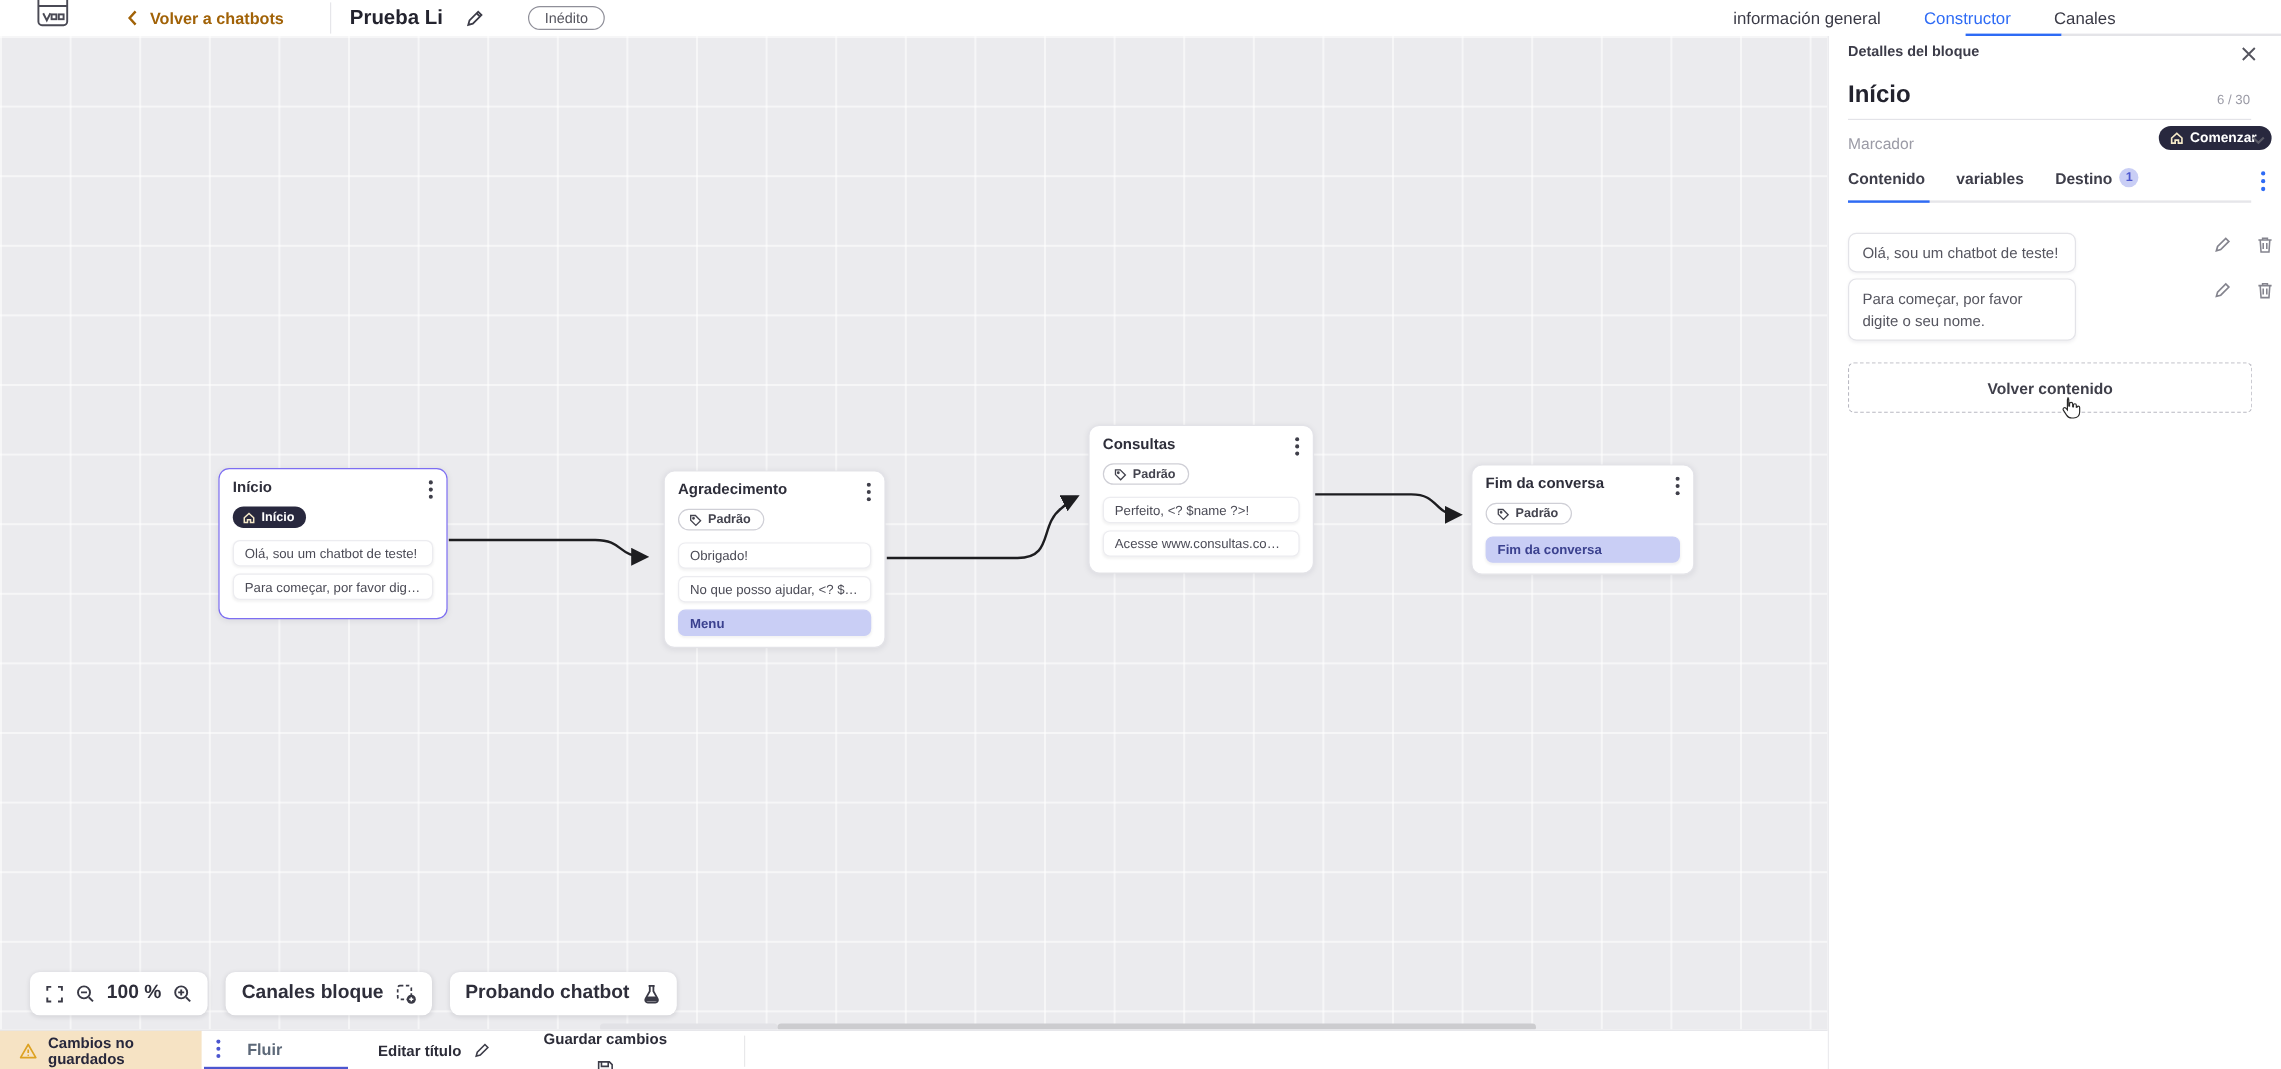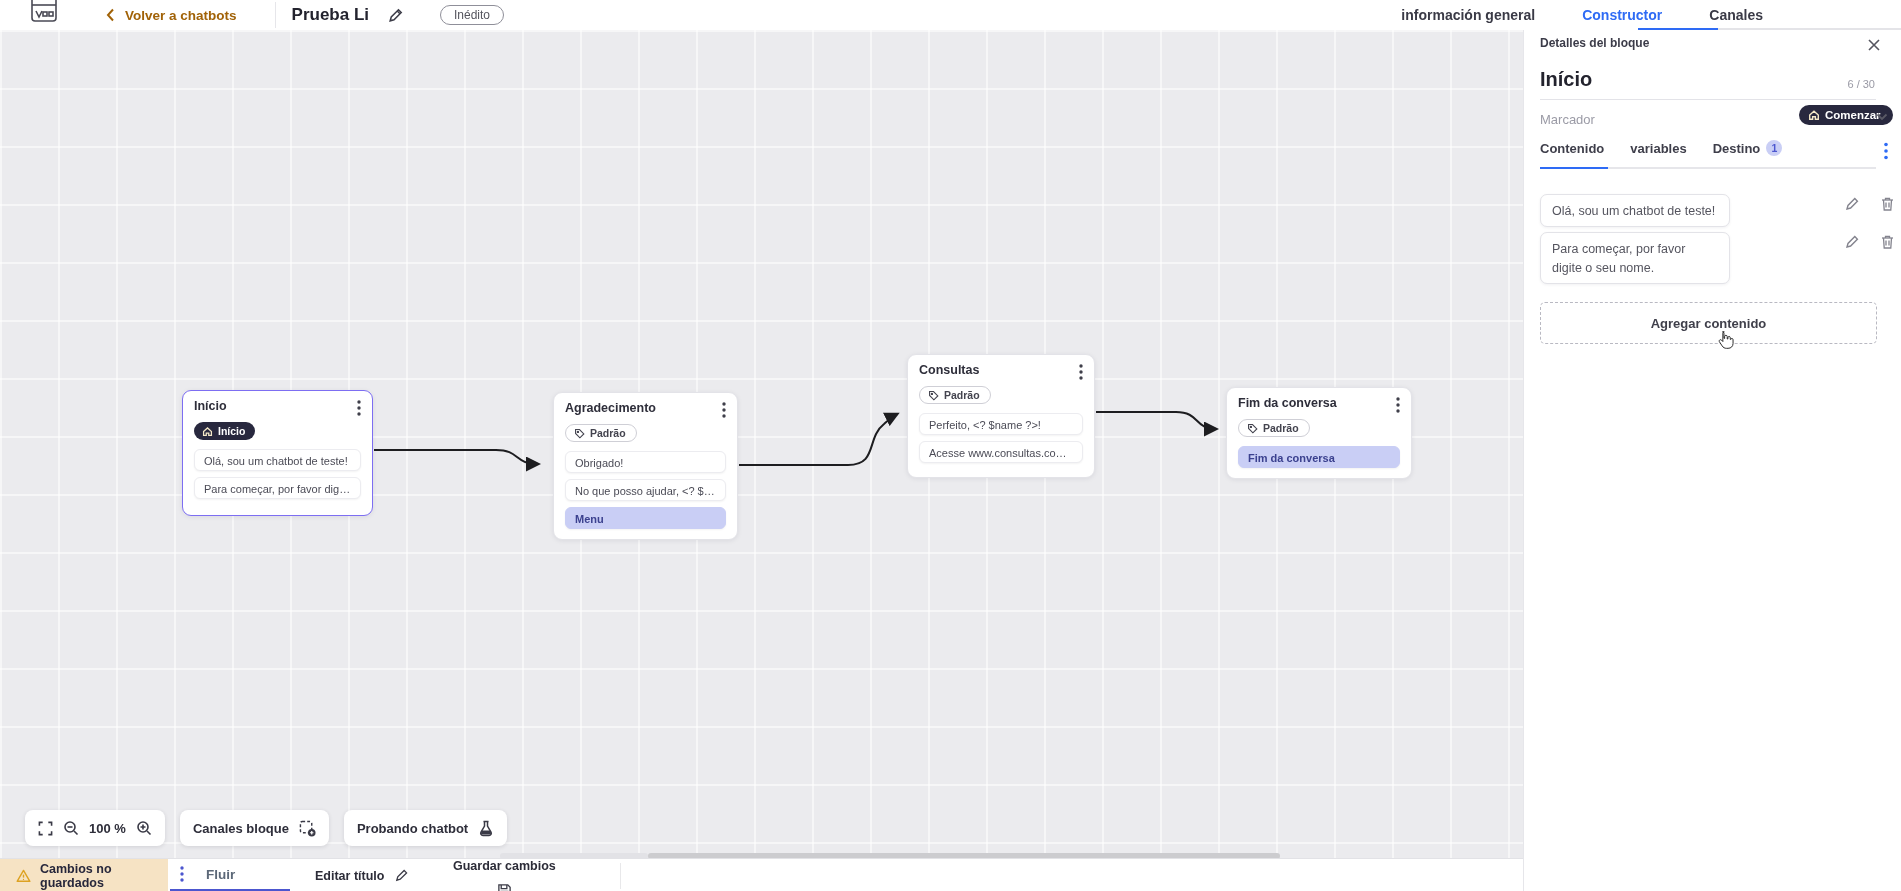--- a/index.html
+++ b/index.html
@@ -13,22 +13,22 @@
   .header-left { position:absolute; left:0; top:0; height:30px; display:flex; align-items:center; }
   .logo { margin-left:30px; margin-top:-4px; color:#4a4a55; }
   .back-btn { display:flex; align-items:center; gap:10px; margin-left:46px; color:#a16207;
     font-size:13.5px; font-weight:700; cursor:pointer; }
   .hdr-divider { width:1px; height:26px; background:#e6e6ea; margin-left:38px; }
   .doc-title { margin-left:16px; font-size:17px; font-weight:700; color:#23232e; }
   .title-pencil { margin-left:18px; color:#3c3c48; }
   .status-pill { margin-left:36px; border:1px solid #8f8f99; border-radius:999px;
     padding:2px 13px; font-size:12px; color:#55555e; }
   .header-tabs { position:absolute; right:134px; top:0; height:30px; display:flex; gap:28px; }
-  .header-tab { display:flex; align-items:center; font-size:14px; font-weight:700; color:#3a3a46;
-    padding:0 4px; cursor:pointer;margin-left:11px; }
+  .header-tab { display:flex; align-items:center; font-size:14px; font-weight:400; color:#3a3a46;
+    padding:0 4px; cursor:pointer; }
   .header-tab.active { color:#2e6bf5; }
   .hdr-underline-blue { position:absolute; left:1638px; top:28px; width:80px; height:2px; background:#2e6bf5; }
   .hdr-underline-gray { position:absolute; left:1718px; top:28px; width:183px; height:2px; background:#e4e4e8; }
 
   
   .canvas { position:absolute; left:0; top:30px; width:1523px; height:828px; background:#ebebee;
     background-image:linear-gradient(rgba(255,255,255,.55) 2px, transparent 2px),
                      linear-gradient(90deg, rgba(255,255,255,.55) 2px, transparent 2px);
     background-size:58px 58px; overflow:hidden; }
   .edges { position:absolute; left:0; top:0; width:1523px; height:828px; pointer-events:none; }
@@ -47,21 +47,21 @@
     padding:2px 10px 2px 8px; font-size:10.5px; font-weight:700; }
   .node-items { margin-top:8px; display:flex; flex-direction:column; gap:6px; }
   .node-item { height:22px; line-height:16px; background:#fff; border:1px solid #ececf0; border-radius:6px;
     box-shadow:0 1px 2px rgba(0,0,0,.05); padding:3px 9px; font-size:11px; color:#4b4b56;
     white-space:nowrap; overflow:hidden; text-overflow:ellipsis; }
   .node-item.hl { background:#c9cef5; border-color:#c9cef5; color:#3b418f; font-weight:700; }
 
   
   .canvas-toolbar { position:absolute; left:25px; top:780px; display:flex; gap:15px; }
   .tool-card { height:36px; background:#fff; border-radius:8px; box-shadow:0 1px 4px rgba(25,25,45,.12);
-    display:flex; align-items:center; gap:10px; padding:0 13px; font-size:13px; font-weight:700;
+    display:flex; align-items:center; gap:10px; padding:0 13px; font-size:16px; font-weight:700;
     color:#2e2e3a; cursor:pointer; }
   .tool-card .icon { color:#3a3a46; }
 
   .hscroll-light { position:absolute; left:500px; top:823px; width:148px; height:6px; border-radius:3px; background:#e2e2e6; }
   .hscroll-dark  { position:absolute; left:648px; top:823px; width:632px; height:6px; border-radius:3px; background:#cccccf; }
 
   
   .panel { position:absolute; left:1523px; top:30px; width:378px; height:861px; background:#fff;
     border-left:1px solid #e6e6ea; z-index:20; }
   .panel-header { position:absolute; left:16px; top:6px; font-size:12px; font-weight:700; color:#3c3c49; }
@@ -386,21 +386,21 @@
     </span>
     <span class="icon row-icon" style="left:356px; top:204px;">
       <svg width="15" height="16" viewBox="0 0 15 16" fill="none" stroke="currentColor" stroke-width="1.3">
           <path d="M2 4 h11"></path>
           <path d="M5.5 4 V2.5 h4 V4"></path>
           <path d="M3.5 4 l0.7 10 h6.6 l0.7 -10"></path>
           <path d="M6 6.5 v5 M9 6.5 v5"></path>
         </svg>
     </span>
 
-    <div class="dashed-btn">Agregar contenido</div>
+    <div class="dashed-btn">Volver contenido</div>
   </div>
 
   <div class="bottom-bar">
     <div class="unsaved-chip">
       <span class="icon">
         <svg width="15" height="14" viewBox="0 0 16 15" fill="none" stroke="#dda222" stroke-width="1.5">
             <path d="M8 1.5 L14.8 13.2 H1.2 z" stroke-linejoin="round"></path>
             <path d="M8 6 v3.2"></path>
             <circle cx="8" cy="11.2" r="0.7" fill="#dda222" stroke="none"></circle>
           </svg>

